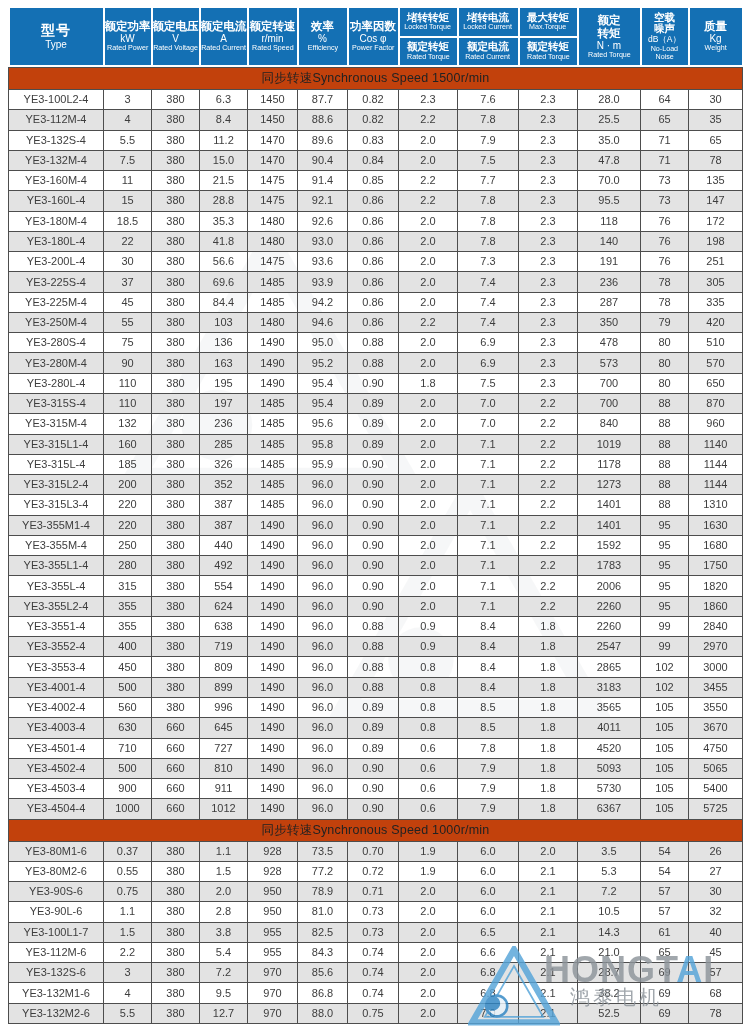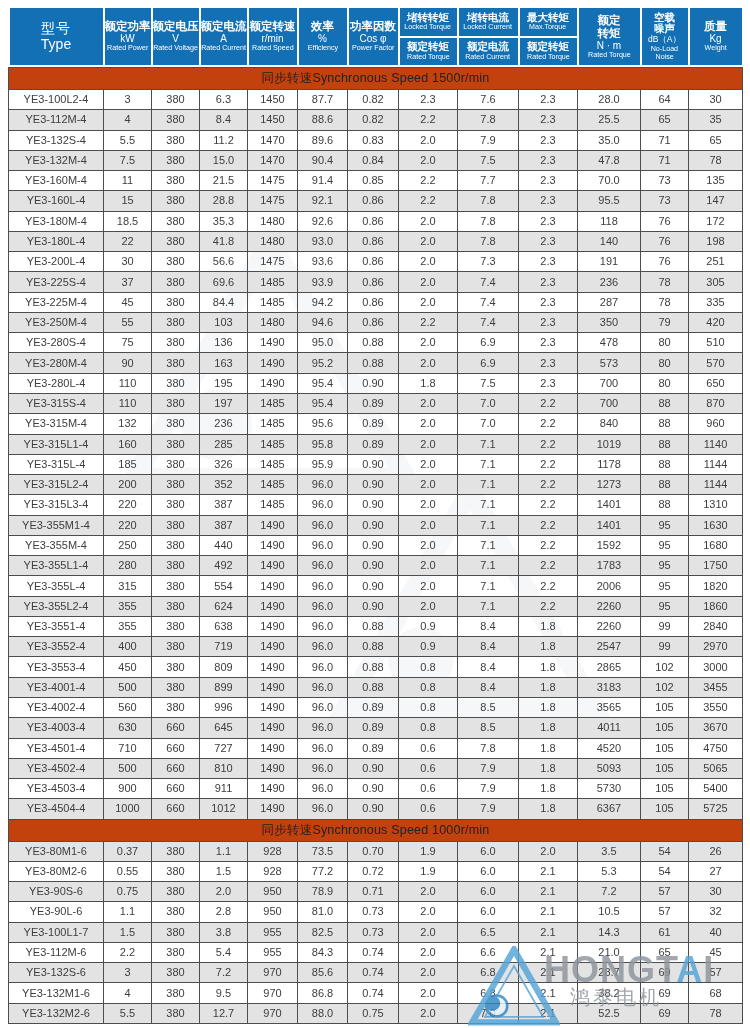--- a/index.html
+++ b/index.html
@@ -23,26 +23,26 @@
   }
   thead th{padding:0 0 2px 0;background:#fff;border:none;vertical-align:top;font-weight:normal;}
   .hbox{
     background:var(--header-bg);color:#fff;height:57px;margin:0 1px;
     display:flex;flex-direction:column;align-items:center;justify-content:center;
     line-height:1.12;text-align:center;overflow:hidden;
   }
   .hstack{display:flex;flex-direction:column;height:57px;margin:0 1px;gap:2px;}
   .hstack .hbox{flex:1;height:auto;margin:0;}
   .h-zh{font-size:11.5px;font-weight:bold;}
-  .h-zh-lg{font-size:14px;font-weight:normal;letter-spacing:1px;}
+  .h-zh-lg{font-size:14px;font-weight:bold;letter-spacing:1px;}
   .h-zh-sm{font-size:10.5px;font-weight:bold;}
   .h-unit{font-size:10px;}
   .h-unit-sm{font-size:8.5px;}
   .h-en{font-size:7.5px;transform:scale(.95);white-space:nowrap;}
-  .h-en-md{font-size:14px;}
+  .h-en-md{font-size:10px;}
 
   tbody td{
     border:1px solid var(--border);
     height:20.28px;padding:0;margin:0;
     text-align:center;vertical-align:middle;
     font-size:11px;color:#3d3d3d;line-height:1;
     overflow:hidden;white-space:nowrap;
   }
   tr.shaded td{background:var(--stripe);}
   tr.section-row td{

